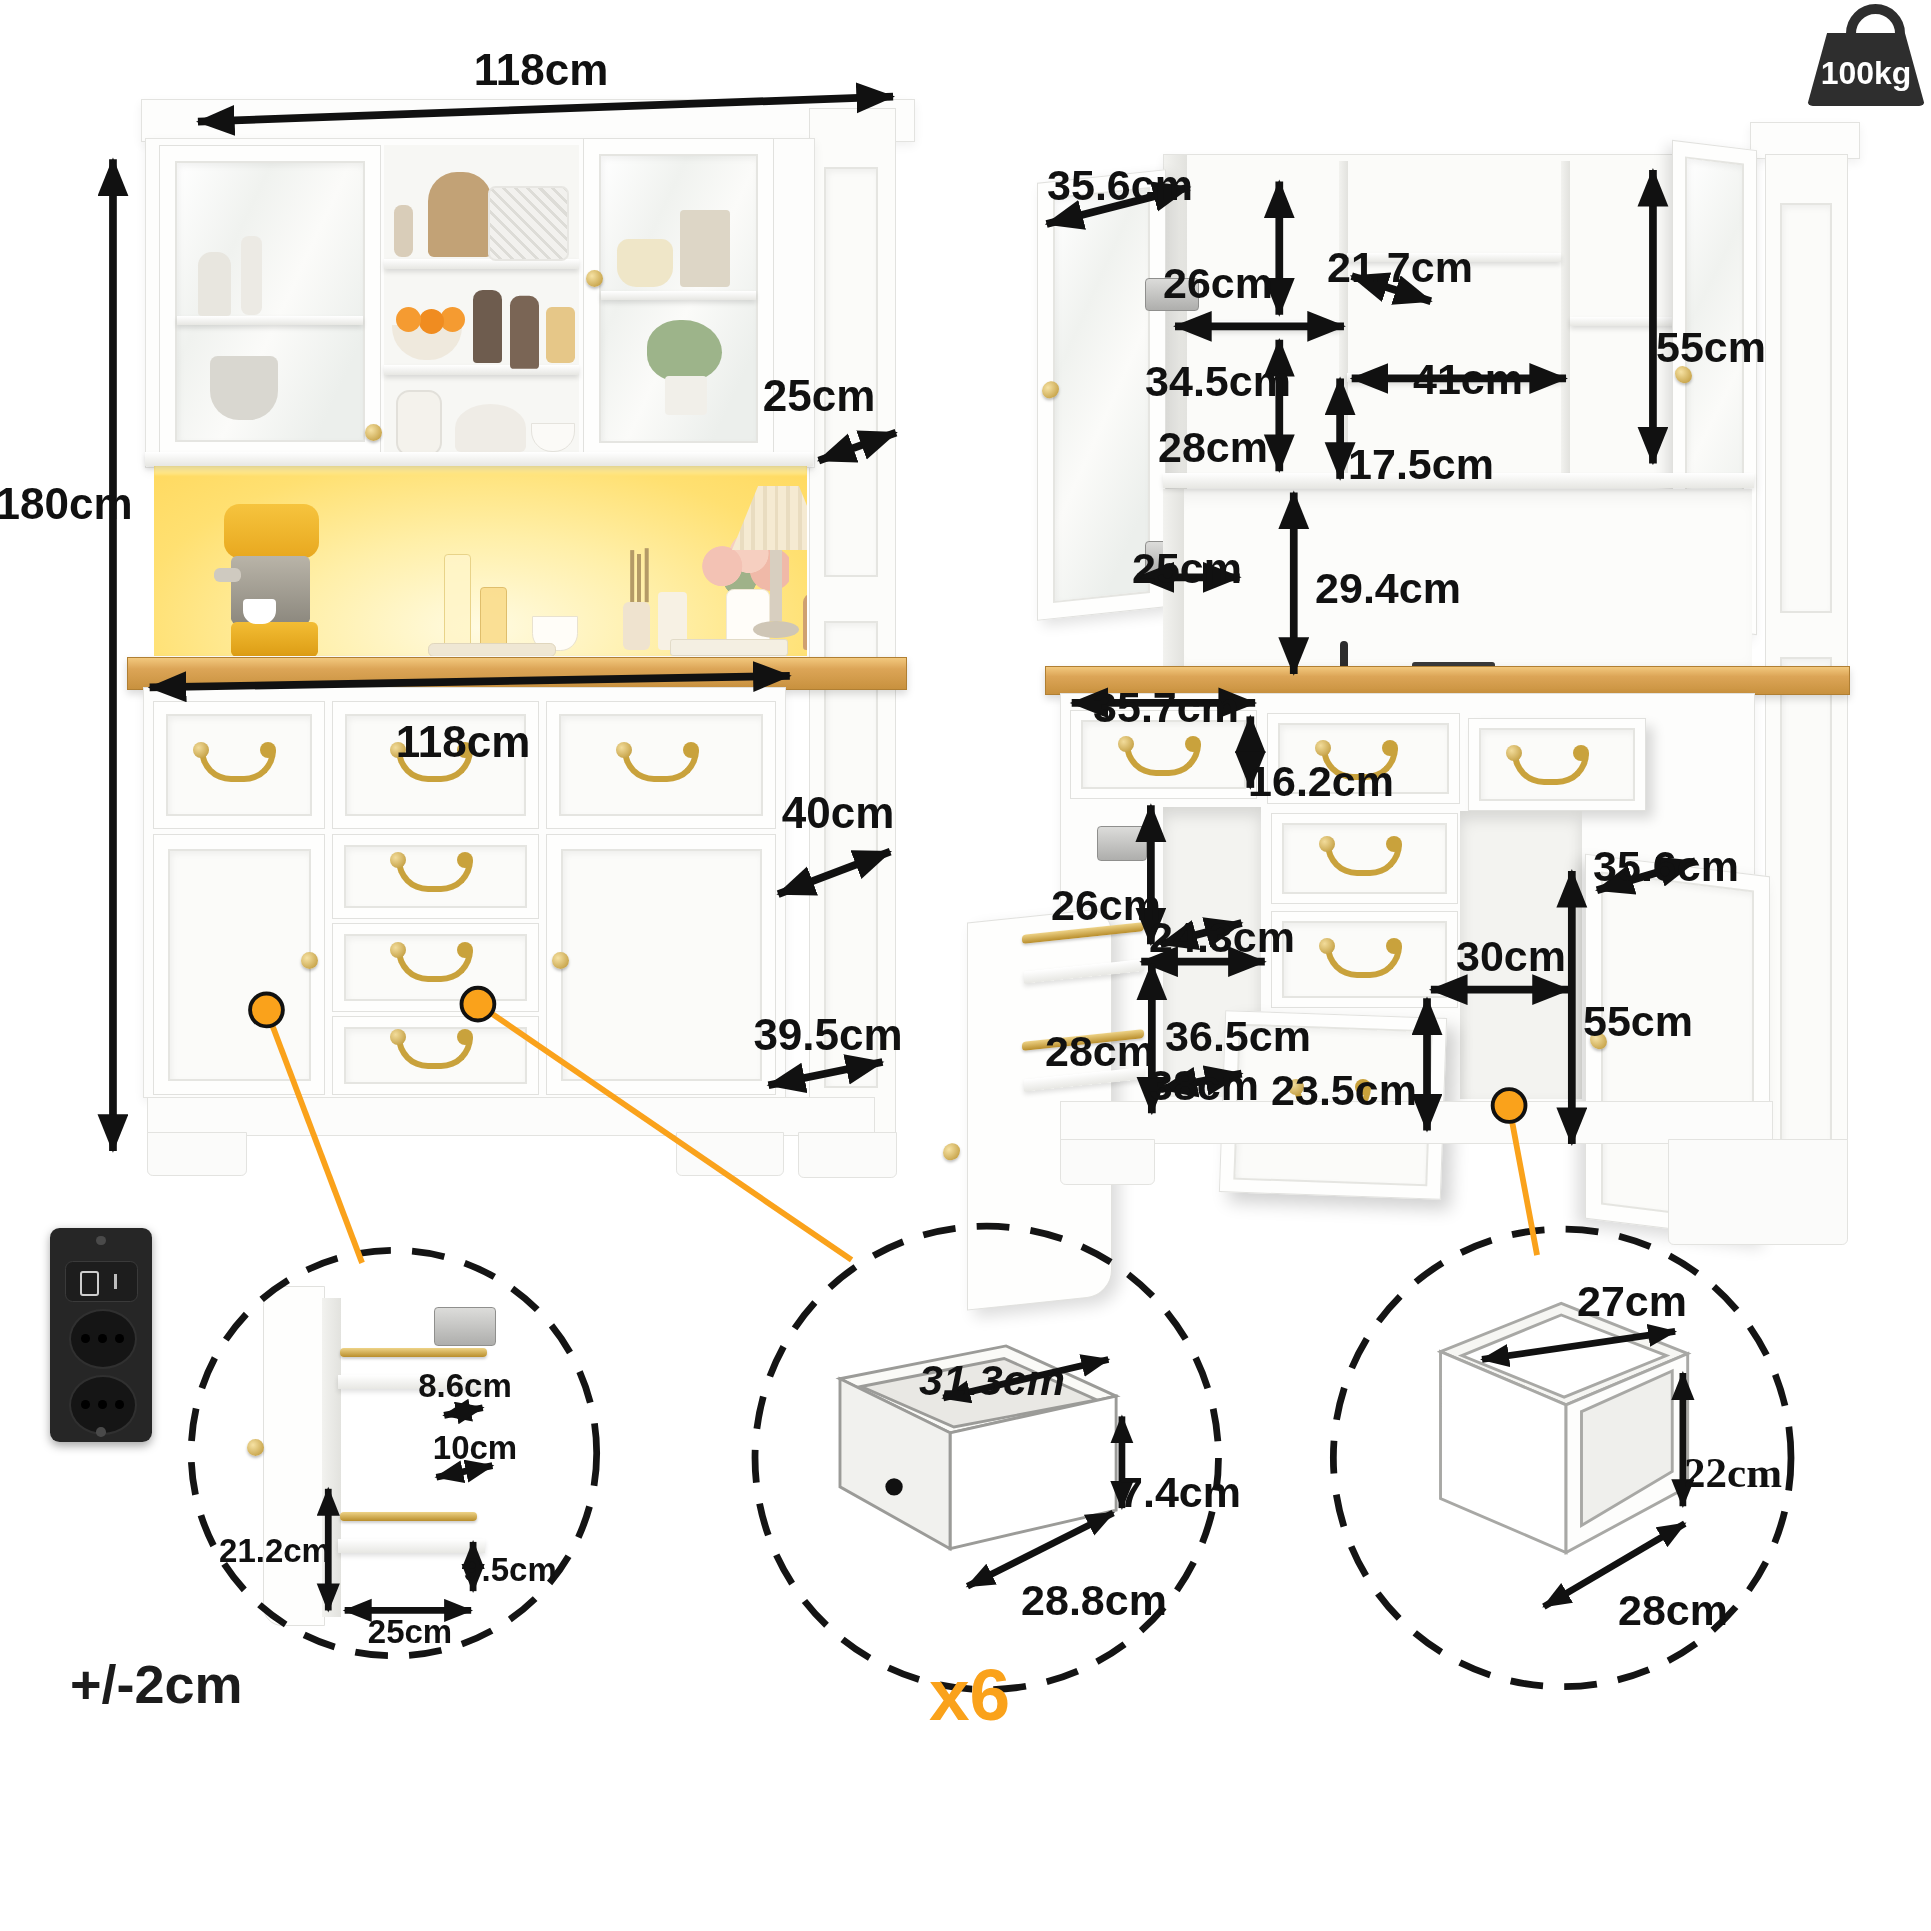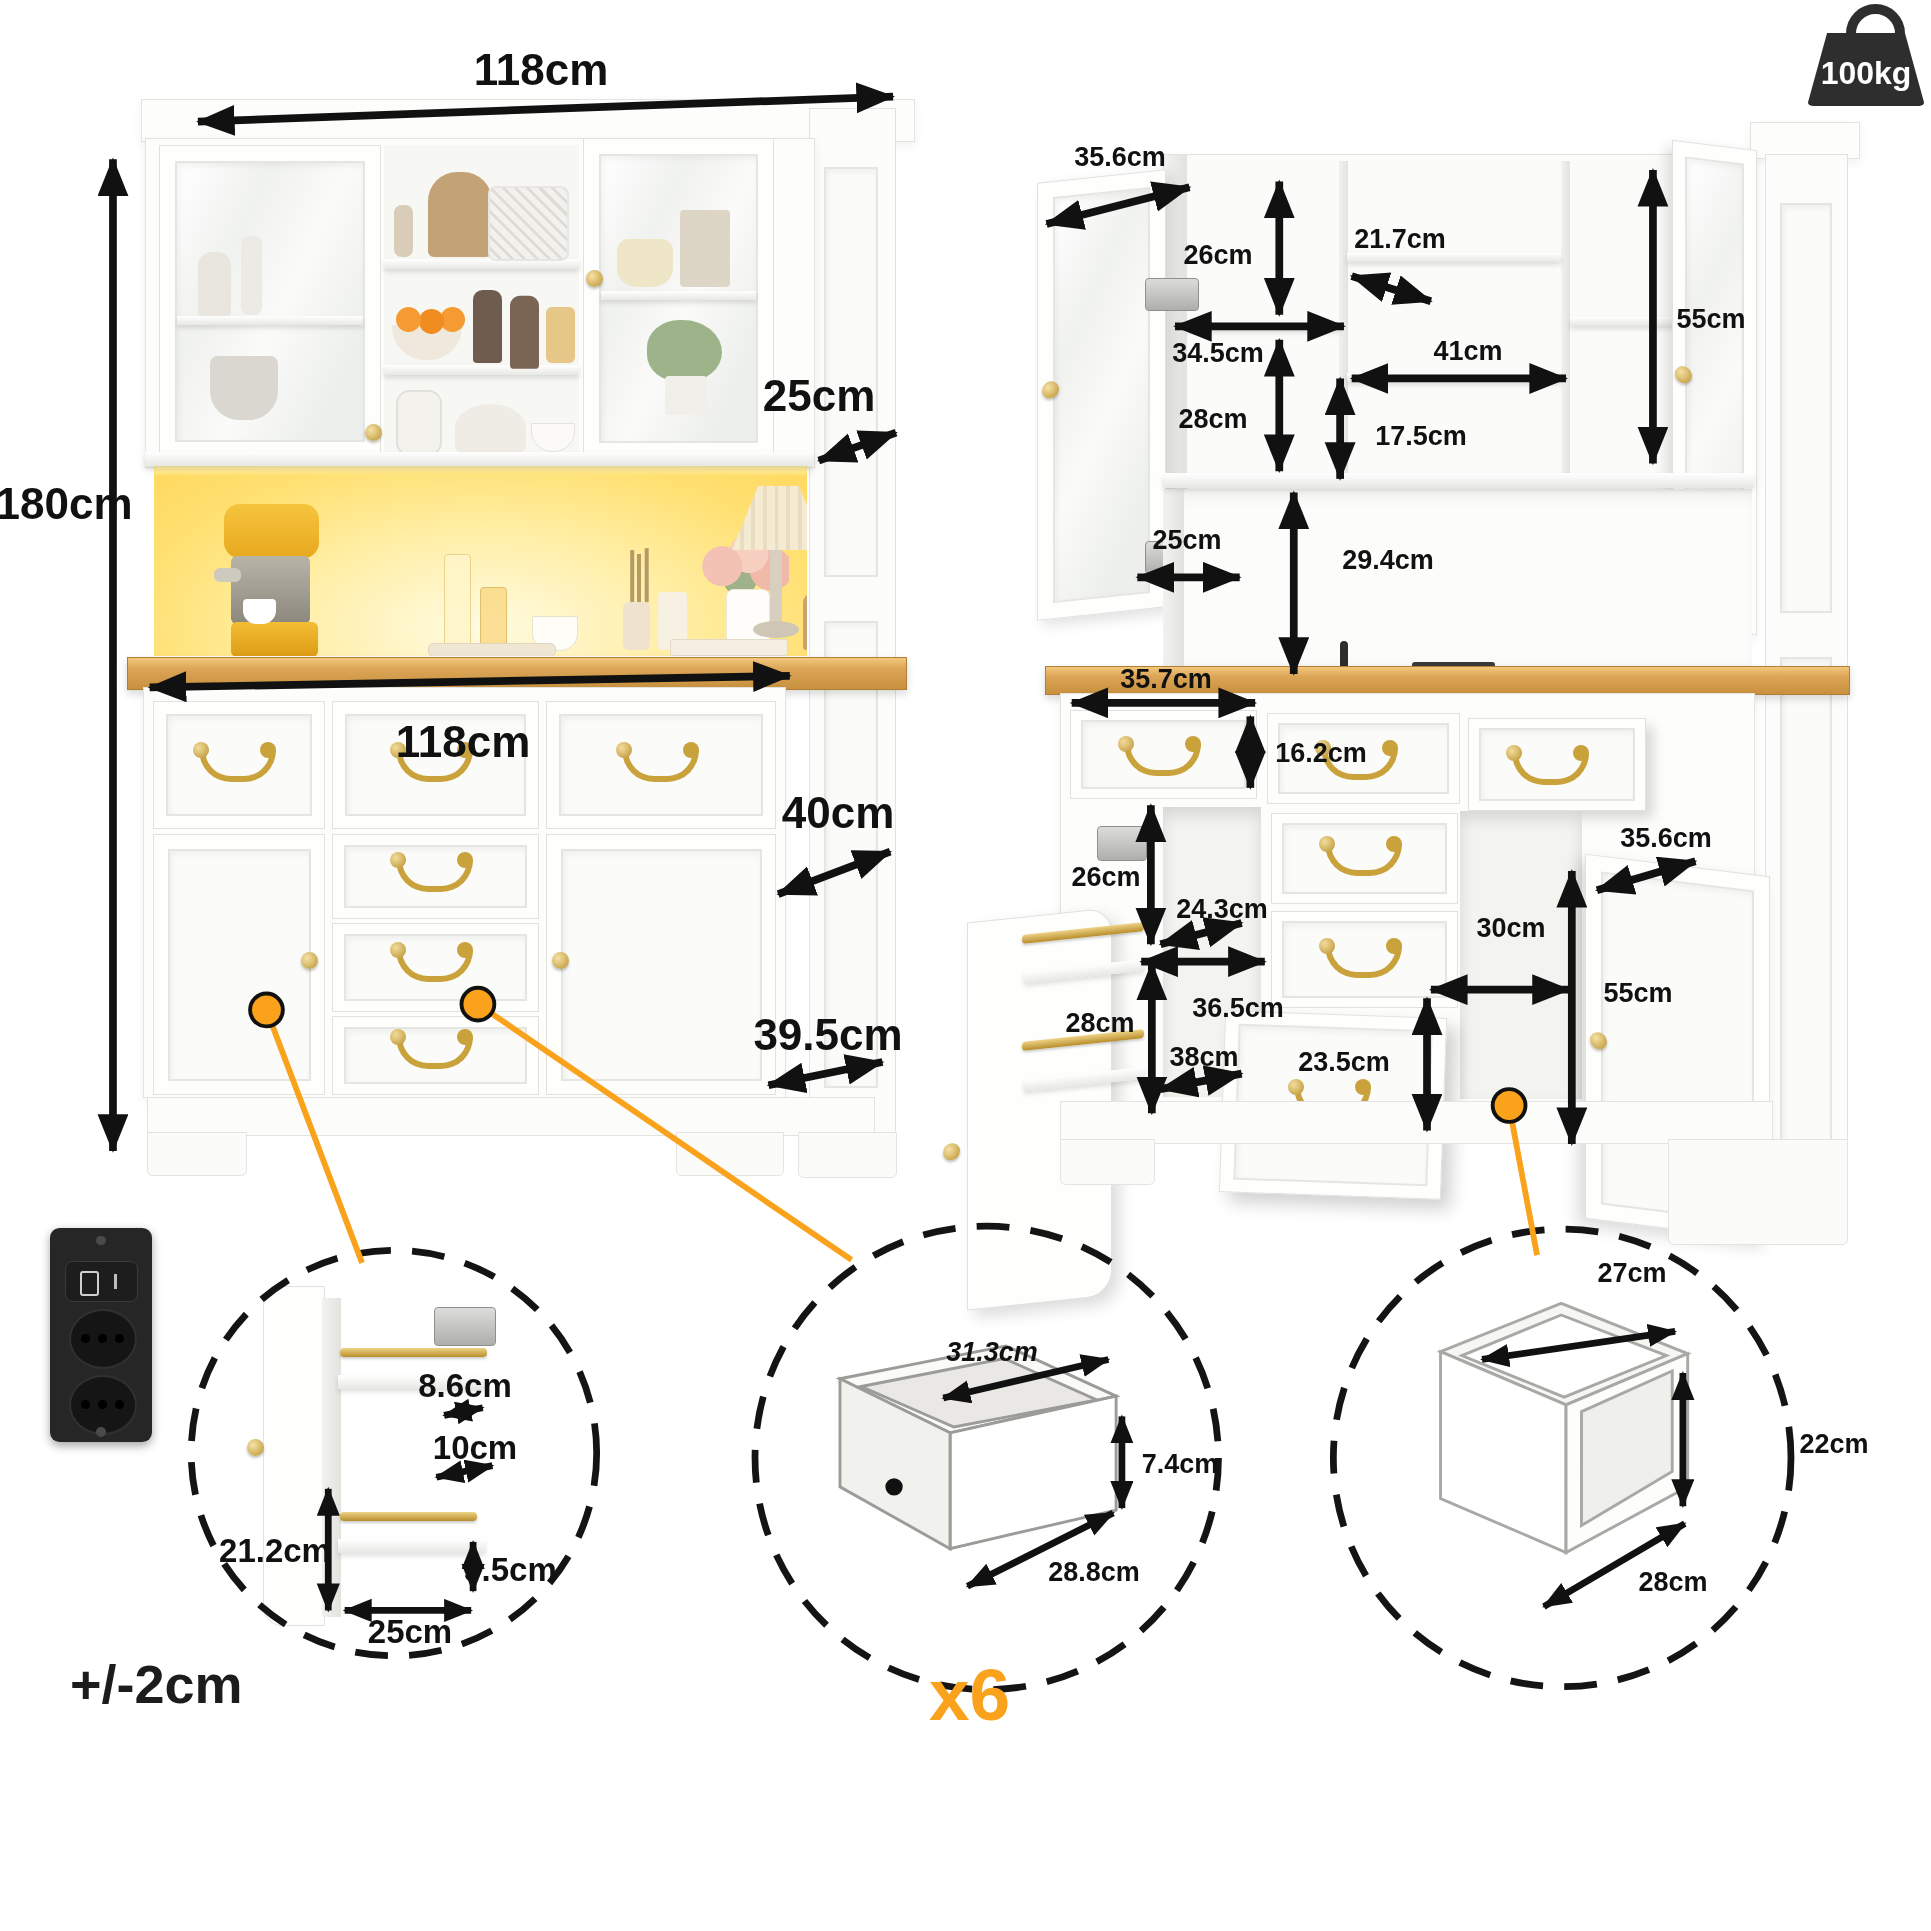--- a/index.html
+++ b/index.html
@@ -22,21 +22,21 @@
         background:radial-gradient(circle at 35% 35%,#f6e2a4,#b9912f);box-shadow:0 1.9px 2.9px rgba(0,0,0,.25);}
   .handle{position:absolute;width:89px;height:44px;}
   .handle::before{content:"";position:absolute;left:5.8px;right:5.8px;top:7.7px;bottom:3.9px;border:6.8px solid #c9a23c;
         border-top:none;border-radius:0 0 44px 44px;}
   .handle::after{content:"";position:absolute;width:16.4px;height:16.4px;border-radius:50%;top:0;left:0;
         background:radial-gradient(circle at 35% 35%,#f2dc9b,#b8902e);box-shadow:67px 0 0 0 #c9a23c;}
   .hinge{position:absolute;background:linear-gradient(#dcdcda,#aeaeac);border:1px solid #8f8f8d;border-radius:3.9px;}
   .railgold{position:absolute;background:linear-gradient(#eed387,#b98e2c);border-radius:3.9px;box-shadow:0 1.9px 2.9px rgba(0,0,0,.2);}
   
   .dim{position:absolute;transform:translate(-50%,-50%);font-size:44px;font-weight:700;color:#111;white-space:nowrap;z-index:40;}
-  .dim.md{font-size:27px;}
+  .dim.md{font-size:43px;margin-top:28px;}
   .dim.sm{font-size:33px;}
   .tol{position:absolute;font-size:54px;font-weight:700;color:#1c1c1c;z-index:40;}
   .mult{position:absolute;font-size:73px;font-weight:700;color:#faa21b;z-index:40;}
   
   .scene{position:absolute;overflow:hidden;background:
      radial-gradient(ellipse at 50% 85%, #fffbe2 0%, #ffefa8 40%, #ffe071 75%, #ffd95f 100%);}
   .ledline{position:absolute;left:0;right:0;top:0;height:9.7px;background:linear-gradient(#fff3b0,#ffe27a);filter:blur(1px);}
   
   .outlet{position:absolute;background:#262626;border-radius:9.7px;box-shadow:0 3.9px 9.7px rgba(0,0,0,.35);}
   .module{position:absolute;background:#1d1d1d;border:1.9px solid #3a3a3a;border-radius:7.7px;}
@@ -426,20 +426,20 @@
   <div class="dim sm" style="left:475px;top:1448px;">10cm</div>
   <div class="dim sm" style="left:275px;top:1551px;">21.2cm</div>
   <div class="dim sm" style="left:510px;top:1570px;">9.5cm</div>
   <div class="dim sm" style="left:410px;top:1632px;">25cm</div>
 
   <div class="dim md" style="left:992px;top:1352px;font-style:italic;">31.3cm</div>
   <div class="dim md" style="left:1180px;top:1464px;">7.4cm</div>
   <div class="dim md" style="left:1094px;top:1572px;">28.8cm</div>
 
   <div class="dim md" style="left:1632px;top:1273px;">27cm</div>
-  <div class="dim md" style="left:1834px;top:1444px;">22cm</div>
+  <div class="dim md" style="left:1733px;top:1444px;font-family:Liberation Serif, serif;">22cm</div>
   <div class="dim md" style="left:1673px;top:1582px;">28cm</div>
 
   <div class="tol" style="left:70px;top:1653px;">+/-2cm</div>
   <div class="mult" style="left:929px;top:1653px;">x6</div>
 
 </div>
 
 
 </body></html>

